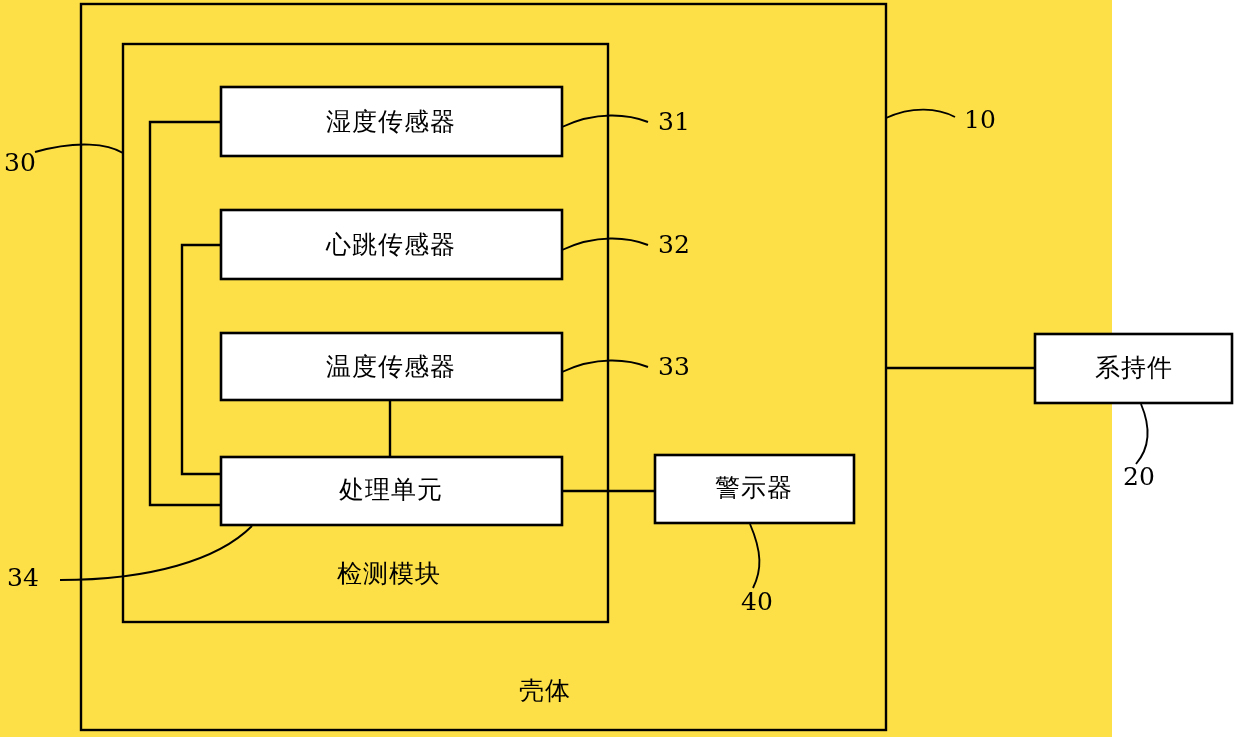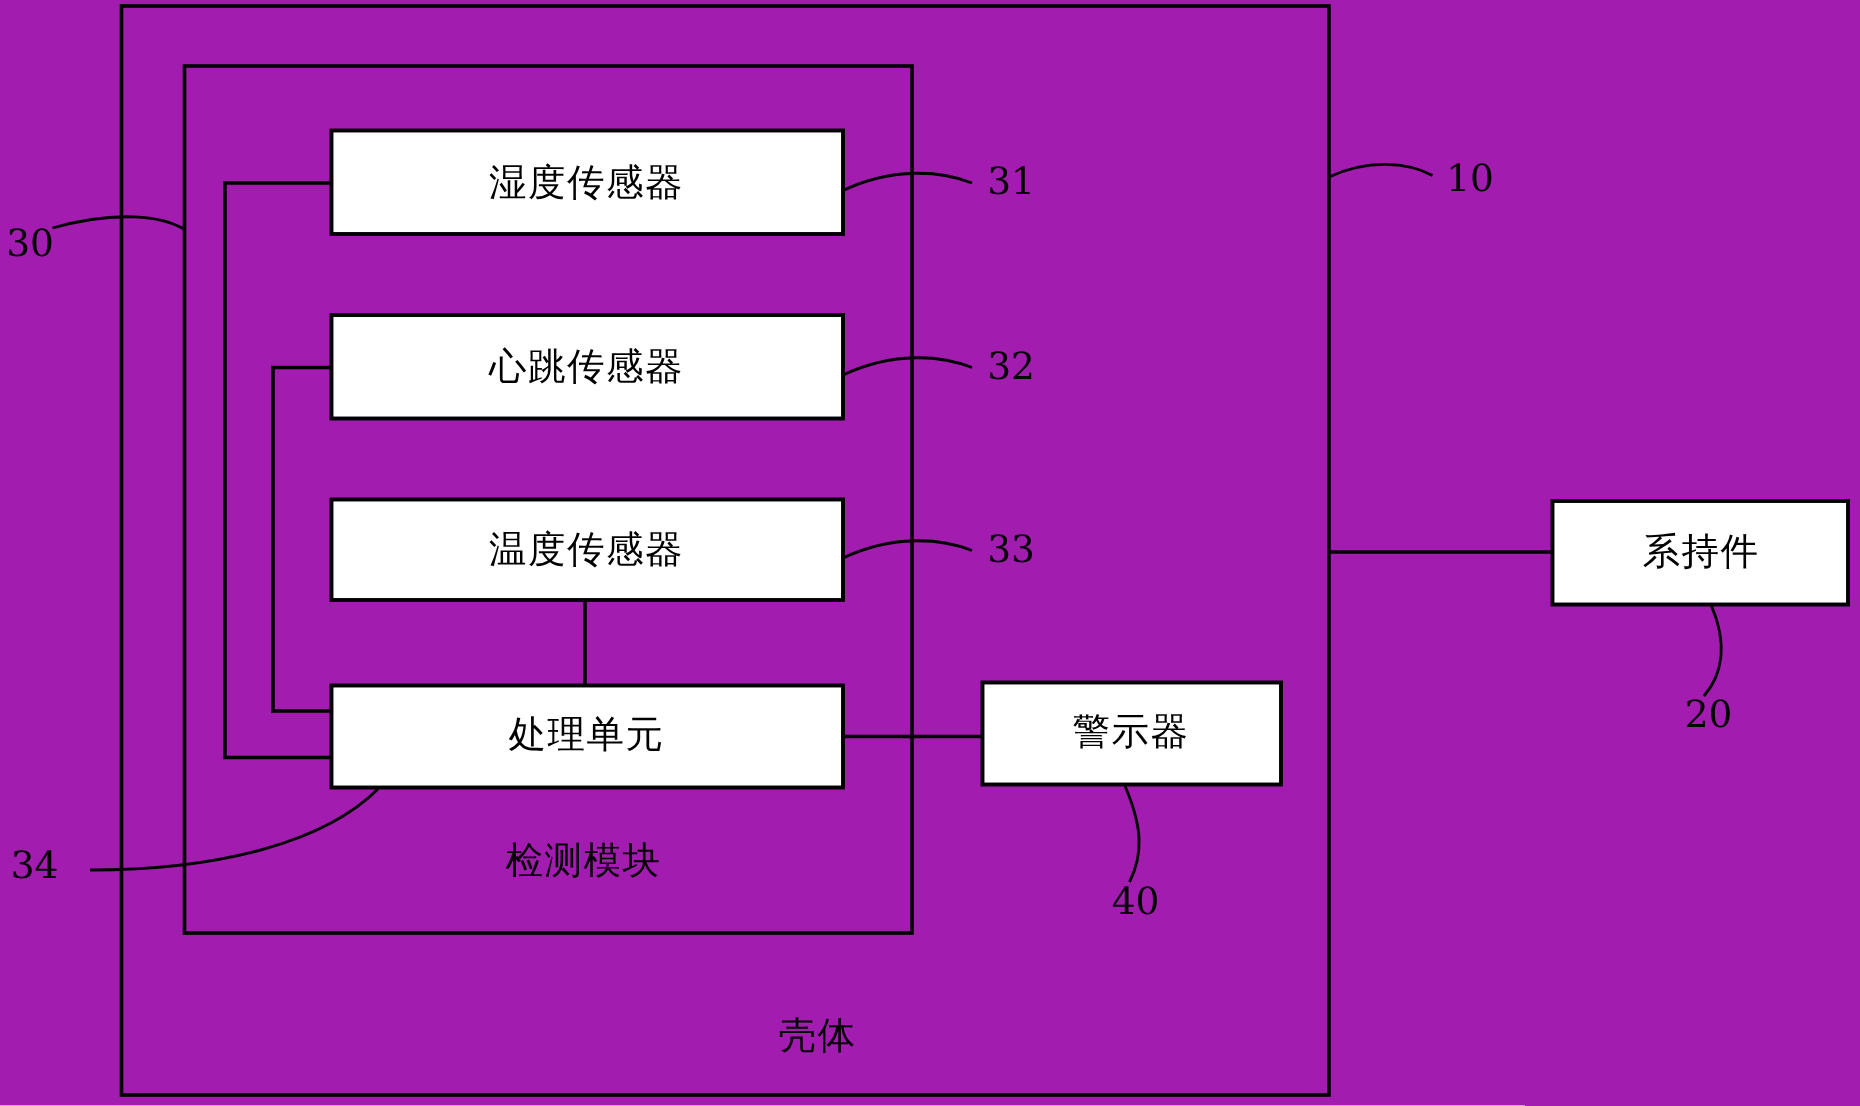--- a/index.html
+++ b/index.html
@@ -8,23 +8,23 @@
     background: #ffffff;
   }
   body {
     width: 1240px;
     height: 737px;
     font-family: "Liberation Sans", sans-serif;
     overflow: hidden;
   }
   #diagram-root {
     position: relative;
-    width: 1240px;
+    width: 1112px;
     height: 737px;
-    background: #a21caf;
+    background: #fde047;
   }
   svg#figure {
     display: block;
     width: 1240px;
     height: 737px;
   }
   .frame {
     fill: none;
     stroke: #000000;
     stroke-width: 2.4;

